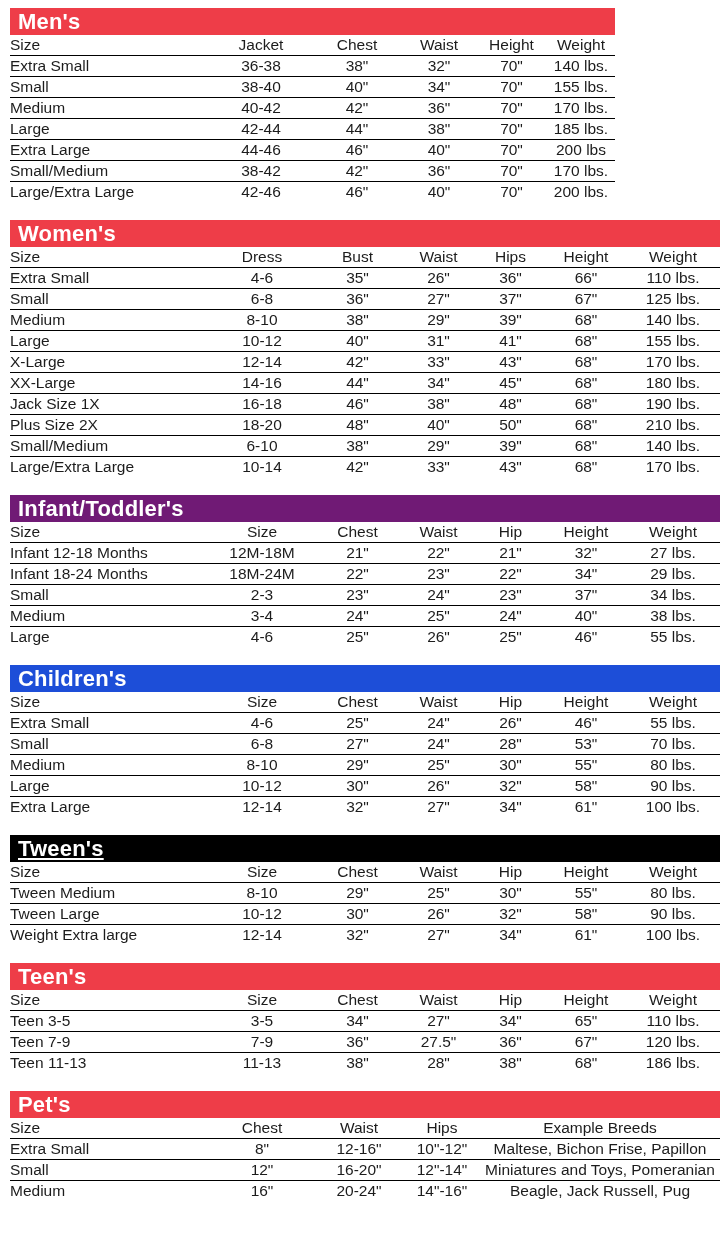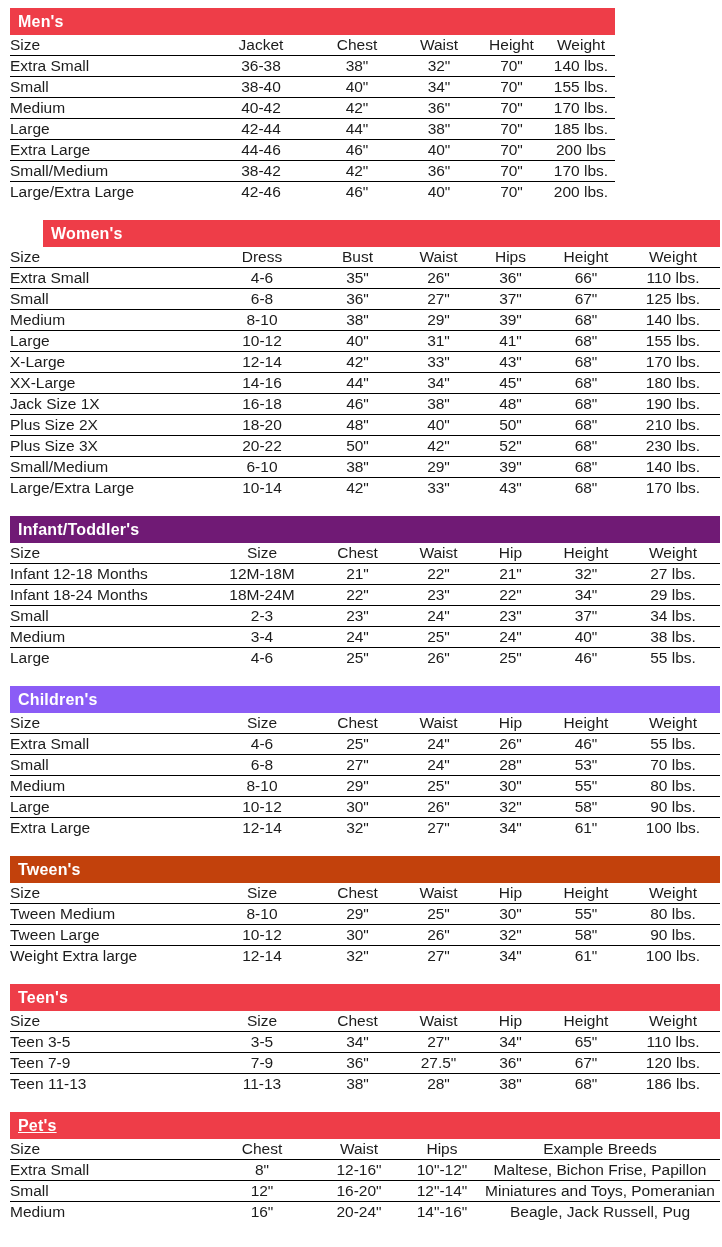--- a/index.html
+++ b/index.html
@@ -18,21 +18,21 @@
     margin-bottom: 18px;
   }
   .bar {
     height: 27px;
     display: flex;
     align-items: center;
     box-sizing: border-box;
     padding-left: 8px;
     color: #ffffff;
     font-weight: 700;
-    font-size: 16px;
+    font-size: 22px;
     letter-spacing: 0.2px;
   }
   table {
     border-collapse: collapse;
     table-layout: fixed;
     font-size: 15.5px;
   }
   th, td {
     padding: 0;
     height: 20px;
@@ -134,21 +134,21 @@
               <td>42-46</td>
               <td>46"</td>
               <td>40"</td>
               <td>70"</td>
               <td>200 lbs.</td>
             </tr>
           </tbody>
         </table>
       </section>
       <section class="chart-section" style="width: 710px;">
-        <div class="bar" style="background: rgb(238, 61, 72); color: rgb(255, 255, 255); margin-left: 33px;">
+        <div class="bar" style="background: rgb(238, 61, 72); color: rgb(255, 255, 255);">
           <span>Women's</span>
         </div>
         <table style="width: 710px;">
           <colgroup>
             <col style="width: 201px;">
             <col style="width: 102px;">
             <col style="width: 89px;">
             <col style="width: 73px;">
             <col style="width: 71px;">
             <col style="width: 80px;">
@@ -232,29 +232,20 @@
             <tr>
               <td>Plus Size 2X</td>
               <td>18-20</td>
               <td>48"</td>
               <td>40"</td>
               <td>50"</td>
               <td>68"</td>
               <td>210 lbs.</td>
             </tr>
             <tr>
-              <td>Plus Size 3X</td>
-              <td>20-22</td>
-              <td>50"</td>
-              <td>42"</td>
-              <td>52"</td>
-              <td>68"</td>
-              <td>230 lbs.</td>
-            </tr>
-            <tr>
               <td>Small/Medium</td>
               <td>6-10</td>
               <td>38"</td>
               <td>29"</td>
               <td>39"</td>
               <td>68"</td>
               <td>140 lbs.</td>
             </tr>
             <tr>
               <td>Large/Extra Large</td>
@@ -336,21 +327,21 @@
               <td>25"</td>
               <td>26"</td>
               <td>25"</td>
               <td>46"</td>
               <td>55 lbs.</td>
             </tr>
           </tbody>
         </table>
       </section>
       <section class="chart-section" style="width: 710px;">
-        <div class="bar" style="background: #8b5cf6; color: rgb(255, 255, 255);">
+        <div class="bar" style="background: #1d4ed8; color: rgb(255, 255, 255);">
           <span>Children's</span>
         </div>
         <table style="width: 710px;">
           <colgroup>
             <col style="width: 201px;">
             <col style="width: 102px;">
             <col style="width: 89px;">
             <col style="width: 73px;">
             <col style="width: 71px;">
             <col style="width: 80px;">
@@ -410,21 +401,21 @@
               <td>32"</td>
               <td>27"</td>
               <td>34"</td>
               <td>61"</td>
               <td>100 lbs.</td>
             </tr>
           </tbody>
         </table>
       </section>
       <section class="chart-section" style="width: 710px;">
-        <div class="bar" style="background: #c2410c; color: rgb(255, 255, 255);">
+        <div class="bar" style="background: #000000; color: rgb(255, 255, 255); text-decoration: underline;">
           <span>Tween's</span>
         </div>
         <table style="width: 710px;">
           <colgroup>
             <col style="width: 201px;">
             <col style="width: 102px;">
             <col style="width: 89px;">
             <col style="width: 73px;">
             <col style="width: 71px;">
             <col style="width: 80px;">
@@ -522,21 +513,21 @@
               <td>38"</td>
               <td>28"</td>
               <td>38"</td>
               <td>68"</td>
               <td>186 lbs.</td>
             </tr>
           </tbody>
         </table>
       </section>
       <section class="chart-section" style="width: 710px;">
-        <div class="bar" style="background: rgb(238, 61, 72); color: rgb(255, 255, 255); text-decoration: underline;">
+        <div class="bar" style="background: rgb(238, 61, 72); color: rgb(255, 255, 255);">
           <span>Pet's</span>
         </div>
         <table style="width: 710px;">
           <colgroup>
             <col style="width: 200px;">
             <col style="width: 104px;">
             <col style="width: 90px;">
             <col style="width: 76px;">
             <col style="width: 240px;">
           </colgroup>

